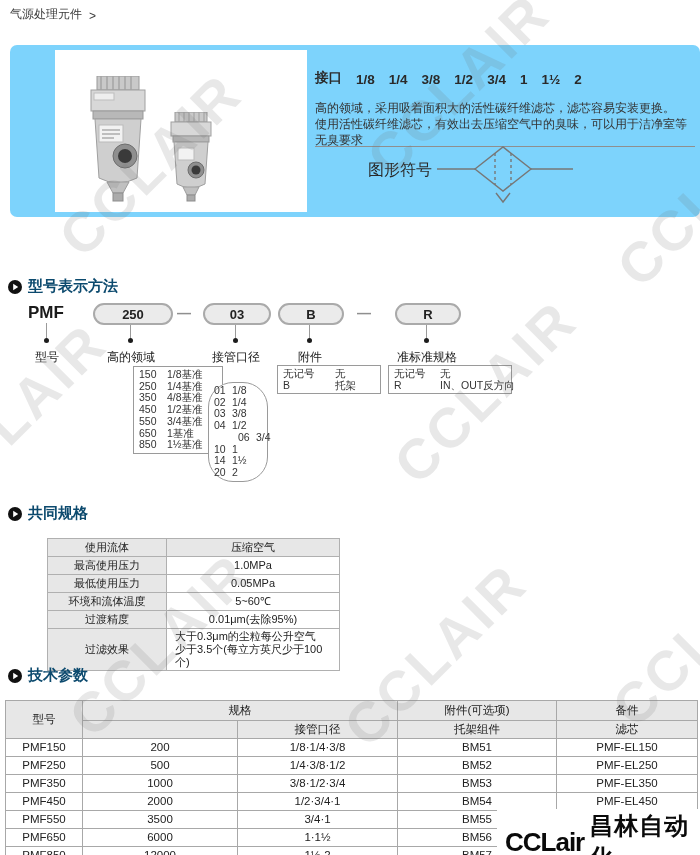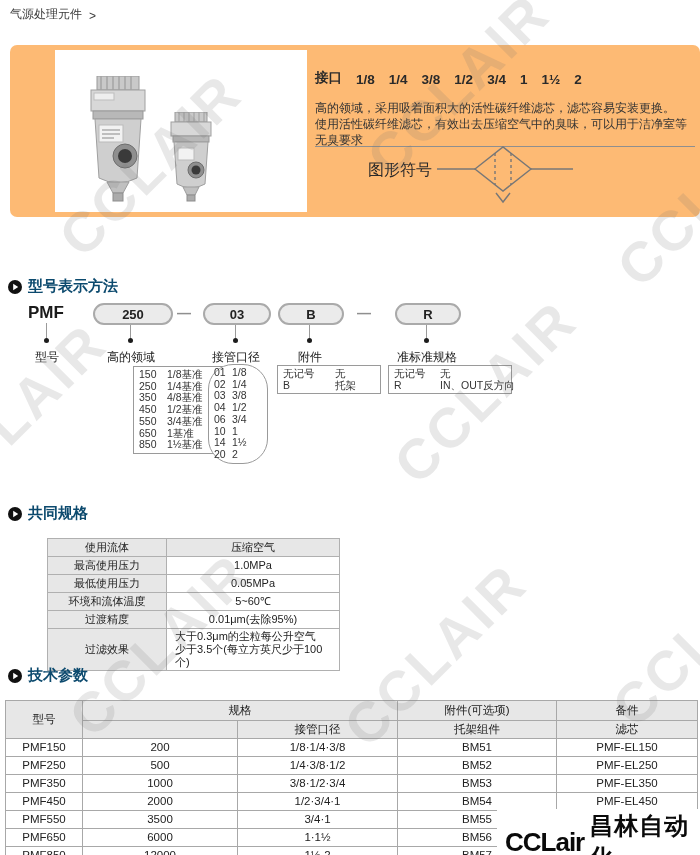--- a/index.html
+++ b/index.html
@@ -5,21 +5,21 @@
   html,body{margin:0;padding:0;background:#fff;font-family:"Liberation Sans",sans-serif;}
   .page{position:relative;width:700px;height:855px;background:#ffffff;overflow:hidden;}
 
   
   .breadcrumb{position:absolute;left:10px;top:6px;display:flex;align-items:flex-end;gap:7px;}
   .crumb{font-size:12px;color:#3a3a3a;padding-bottom:4px;}
   .crumb-sep{font-size:12px;color:#3a3a3a;padding-bottom:4px;}
   .page-title{font-size:21px;font-weight:bold;color:#0d0d0d;letter-spacing:1px;line-height:1.2;}
 
   
-  .hero{position:absolute;left:10px;top:45px;width:690px;height:172px;background:#fdba74;border-radius:7px;}
+  .hero{position:absolute;left:10px;top:45px;width:690px;height:172px;background:#7dd3fc;border-radius:7px;}
   .photo-area{position:absolute;left:45px;top:5px;width:252px;height:162px;background:#ffffff;}
   .ports-row{position:absolute;left:305px;top:24px;display:flex;align-items:flex-end;gap:14px;font-size:13.5px;font-weight:bold;color:#2a2a2a;}
   .desc{position:absolute;left:305px;top:55px;width:378px;font-size:12px;color:#333;line-height:16px;}
   .hero-divider{position:absolute;left:305px;top:101px;width:380px;height:0;border-top:1px solid #8f8f8f;}
   .symbol-label{position:absolute;left:358px;top:115px;font-size:16px;color:#2a2a2a;}
   .symbol-svg{position:absolute;left:425px;top:98px;}
 
   
   .section-h{position:absolute;display:flex;align-items:center;gap:6px;}
   .section-title{font-size:15px;font-weight:bold;color:#0c4a6e;}
@@ -190,39 +190,39 @@
       <div class="opt-row">
           <span class="opt-code" style="width:28px;">650</span>
           <span class="opt-desc">1基准</span>
         </div>
       <div class="opt-row">
           <span class="opt-code" style="width:28px;">850</span>
           <span class="opt-desc">1½基准</span>
         </div>
     </div>
 
-    <div class="opt-box" style="left:208px;top:364px;width:48px;border-radius:25px;">
+    <div class="opt-box" style="left:208px;top:382px;width:48px;border-radius:25px;">
       <div class="opt-row">
           <span class="opt-code" style="width:18px;">01</span>
           <span class="opt-desc">1/8</span>
         </div>
       <div class="opt-row">
           <span class="opt-code" style="width:18px;">02</span>
           <span class="opt-desc">1/4</span>
         </div>
       <div class="opt-row">
           <span class="opt-code" style="width:18px;">03</span>
           <span class="opt-desc">3/8</span>
         </div>
       <div class="opt-row">
           <span class="opt-code" style="width:18px;">04</span>
           <span class="opt-desc">1/2</span>
         </div>
       <div class="opt-row">
-          <span class="opt-code" style="width:18px;">06</span>
+          <span class="opt-code" style="width:18px;margin-left:24px;">06</span>
           <span class="opt-desc">3/4</span>
         </div>
       <div class="opt-row">
           <span class="opt-code" style="width:18px;">10</span>
           <span class="opt-desc">1</span>
         </div>
       <div class="opt-row">
           <span class="opt-code" style="width:18px;">14</span>
           <span class="opt-desc">1½</span>
         </div>

